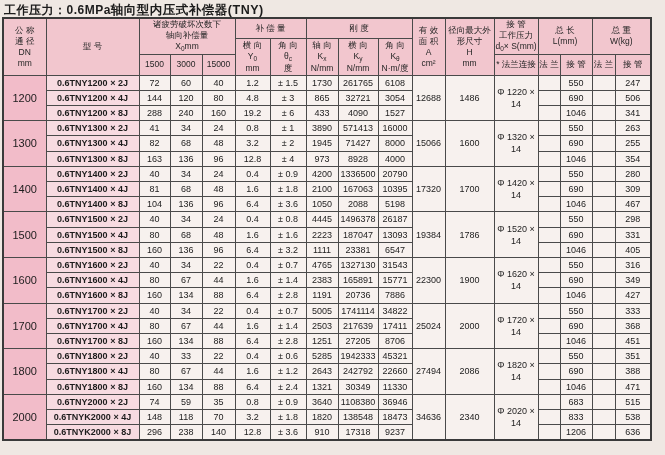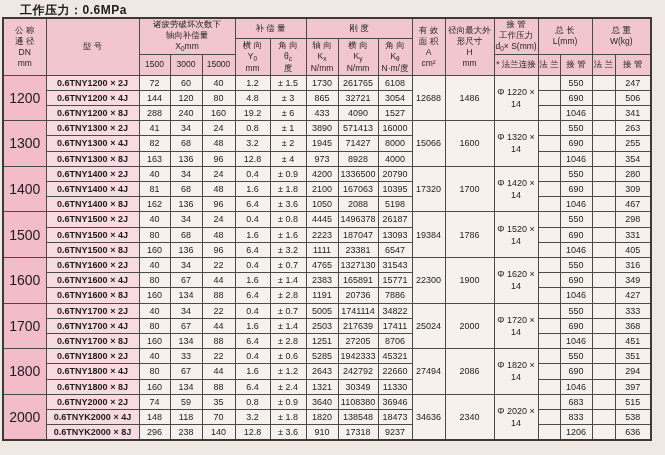--- a/index.html
+++ b/index.html
@@ -15,21 +15,21 @@
   }
   html,body{margin:0;padding:0;}
   body{
     width:665px;height:455px;overflow:hidden;
     background:var(--page-bg);
     font-family:"Liberation Sans","DejaVu Sans",sans-serif;
     color:var(--ink);
   }
   .titlebar{
     display:flex;justify-content:flex-start;align-items:flex-start;
-    padding:2px 4px 1px 4px;height:14px;margin-left:16px;
+    padding:2px 4px 1px 4px;height:14px;
   }
   .title-left{font-size:12px;font-weight:bold;letter-spacing:0.5px;}
   .title-right{font-size:12.5px;font-weight:bold;letter-spacing:0.5px;}
   table{
     border-collapse:collapse;table-layout:fixed;
     width:607px;margin-left:2px;
     border:2px solid var(--grid-dark);
   }
   th,td{
     border:1px solid var(--grid-mid);
@@ -43,31 +43,32 @@
   }
   thead tr:nth-child(1) th{height:19px;}
   thead tr:nth-child(2) th{height:15px;}
   thead tr:nth-child(3) th{height:20px;}
   tbody td{
     background:var(--cell-bg);
     font-size:9px;height:14.2px;line-height:14.2px;
     border-top:1px solid var(--grid-light);
   }
   tbody tr.group-start td{border-top:1.7px solid #303030;}
-  td.dncell{background:var(--dn-pink);font-size:14px;margin-left:12px;}
+  td.dncell{background:var(--dn-pink);font-size:11px;margin-left:12px;}
   td.modelcell{background:var(--model-pink);font-weight:bold;}
   td.phicell{line-height:12px;white-space:normal;}
   .sub{font-size:6.5px;vertical-align:-2px;}
   .hline{display:inline-block;}
 </style>
 </head>
 <body>
 
 <div class="titlebar">
   <span class="title-left">工作压力：0.6MPa</span>
+  <span class="title-right">轴向型内压式补偿器(TNY)</span>
 </div>
 
 <table>
   <colgroup>
     <col style="width:43px">
       <col style="width:93px">
     <col style="width:31px">
       <col style="width:32px">
       <col style="width:33px">
     <col style="width:35px">
@@ -262,21 +263,21 @@
         <td>2100</td>
         <td>167063</td>
         <td>10395</td>
         <td></td>
         <td>690</td>
         <td></td>
         <td>309</td>
       </tr>
       <tr>
         <td class="modelcell">0.6TNY1400 × 8J</td>
-        <td>162</td>
+        <td>104</td>
         <td>136</td>
         <td>96</td>
         <td>6.4</td>
         <td>± 3.6</td>
         <td>1050</td>
         <td>2088</td>
         <td>5198</td>
         <td></td>
         <td>1046</td>
         <td></td>
@@ -466,36 +467,36 @@
         <td>67</td>
         <td>44</td>
         <td>1.6</td>
         <td>± 1.2</td>
         <td>2643</td>
         <td>242792</td>
         <td>22660</td>
         <td></td>
         <td>690</td>
         <td></td>
-        <td>294</td>
+        <td>388</td>
       </tr>
       <tr>
         <td class="modelcell">0.6TNY1800 × 8J</td>
         <td>160</td>
         <td>134</td>
         <td>88</td>
         <td>6.4</td>
         <td>± 2.4</td>
         <td>1321</td>
         <td>30349</td>
         <td>11330</td>
         <td></td>
         <td>1046</td>
         <td></td>
-        <td>397</td>
+        <td>471</td>
       </tr>
       <tr class="group-start">
         <td class="dncell" rowspan="3">2000</td>
         <td class="modelcell">0.6TNY2000 × 2J</td>
         <td>74</td>
         <td>59</td>
         <td>35</td>
         <td>0.8</td>
         <td>± 0.9</td>
         <td>3640</td>

